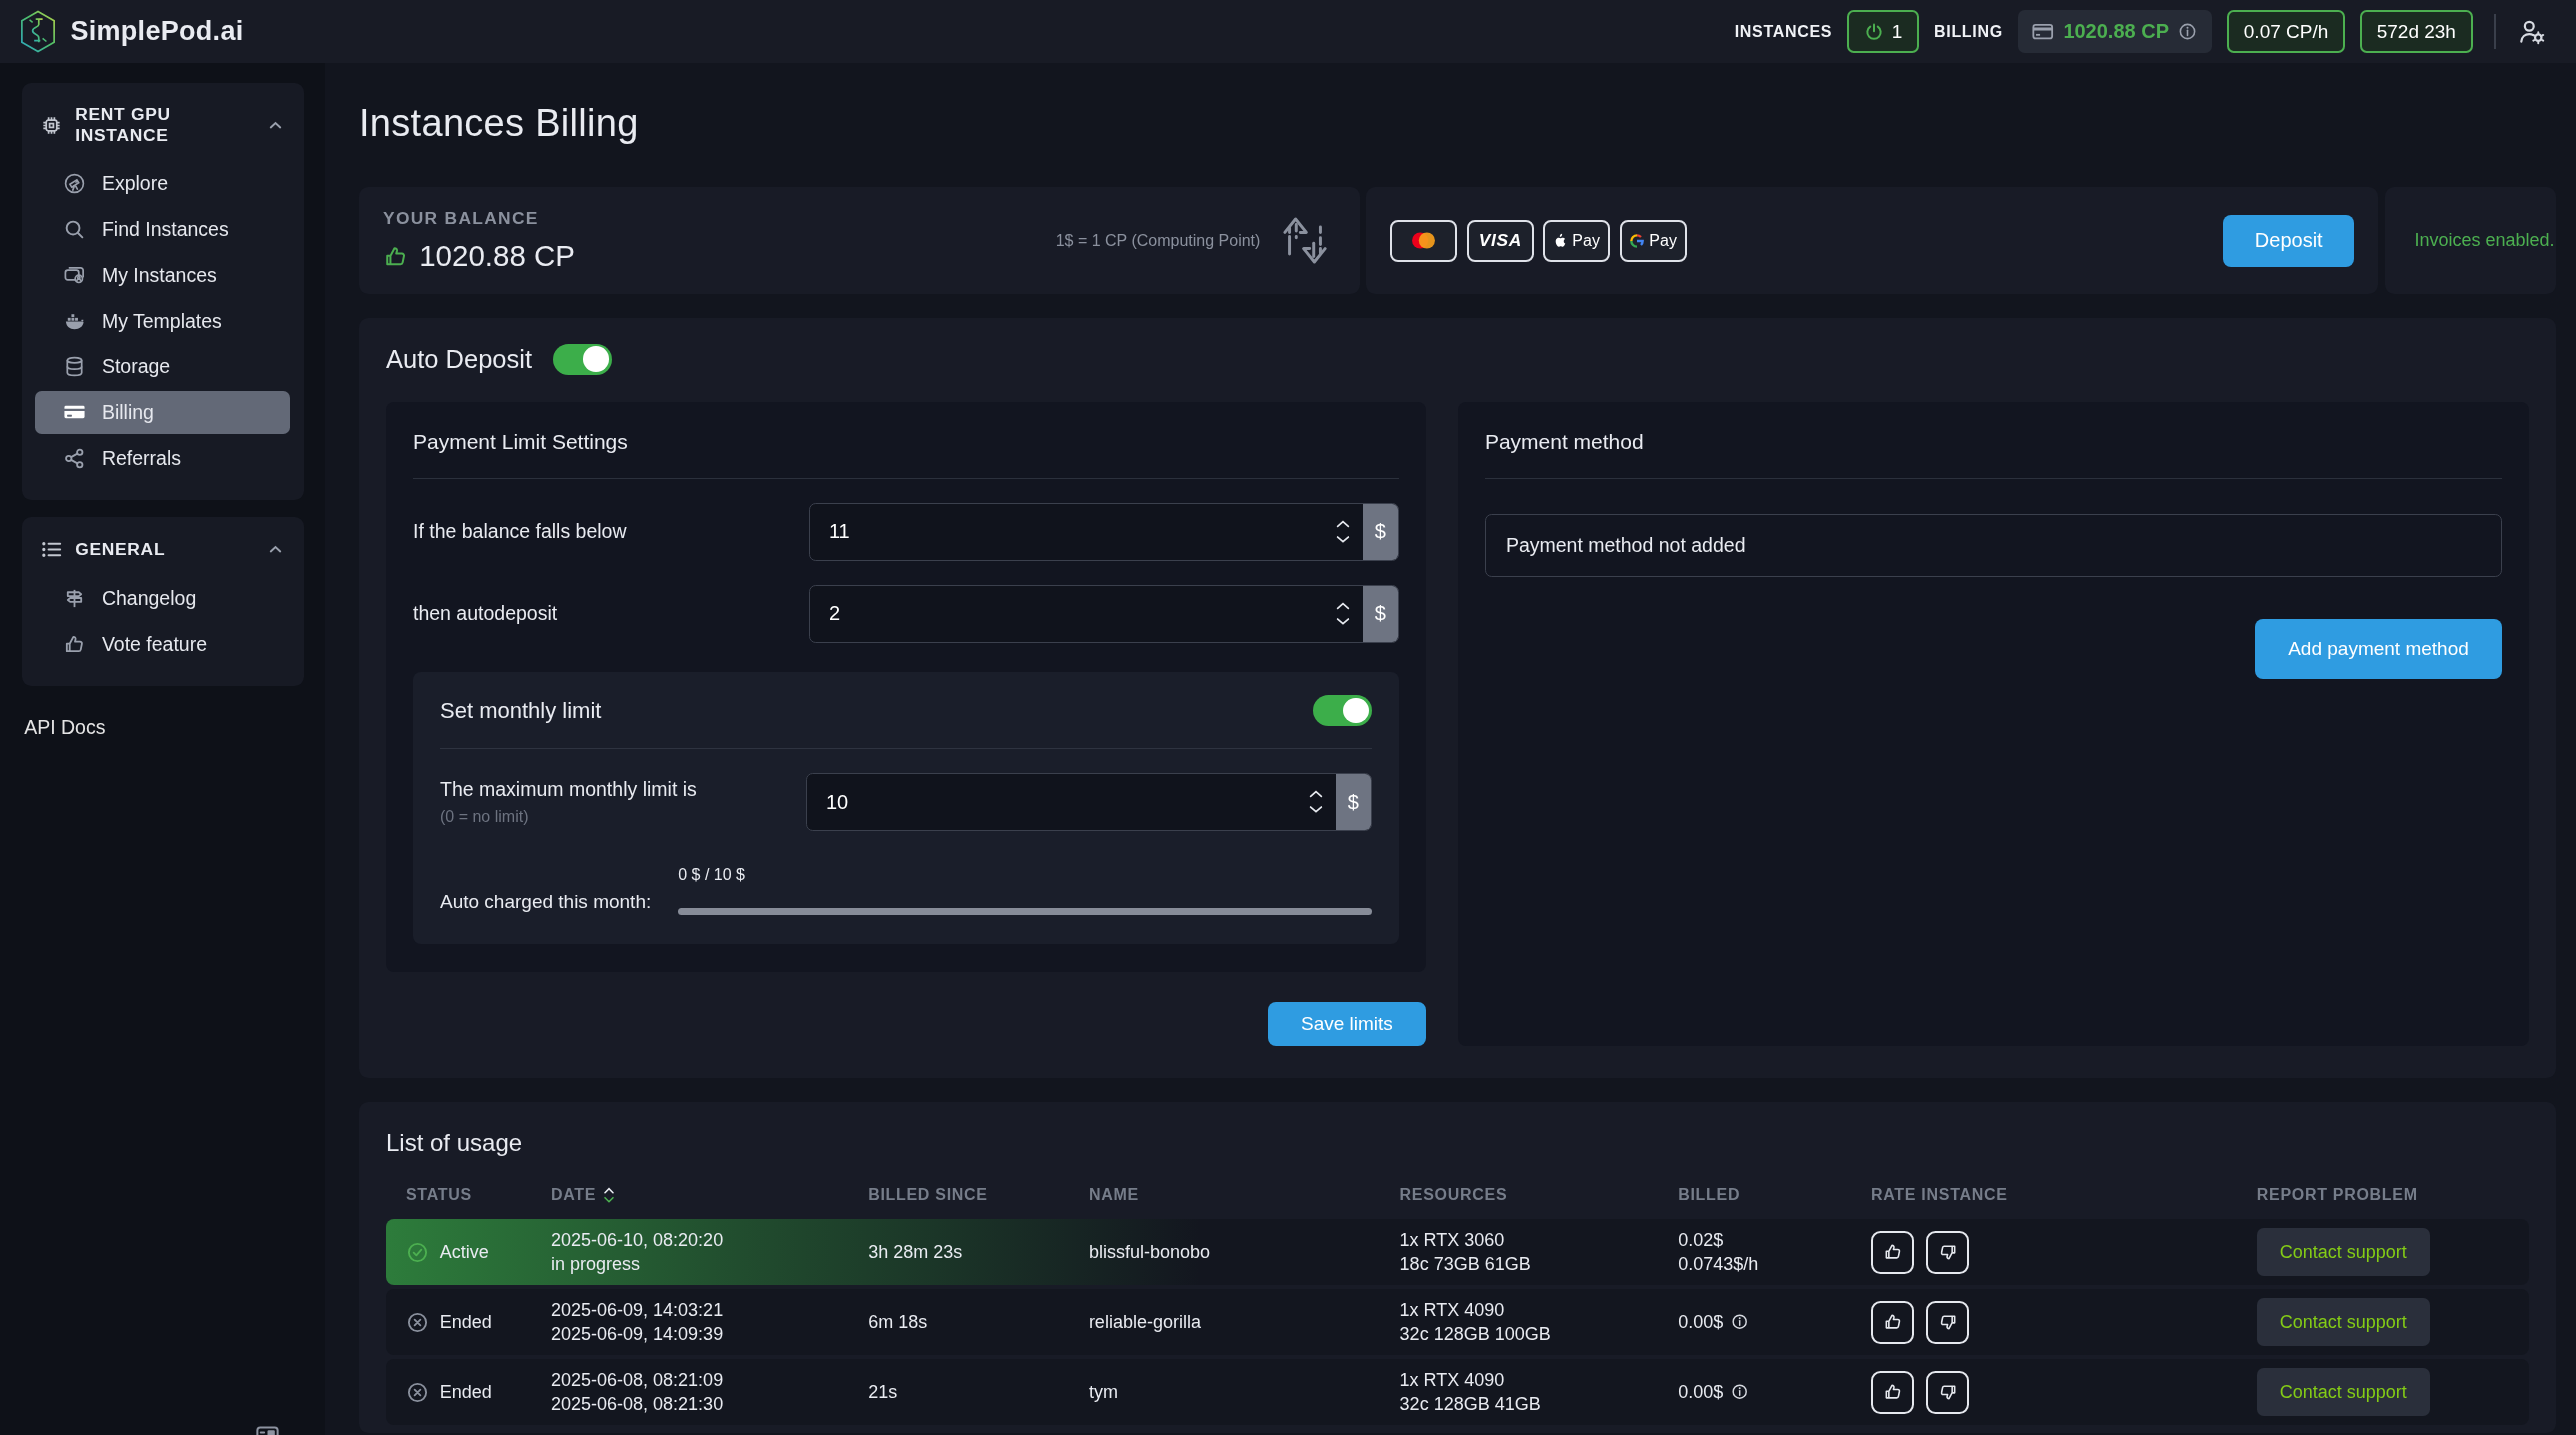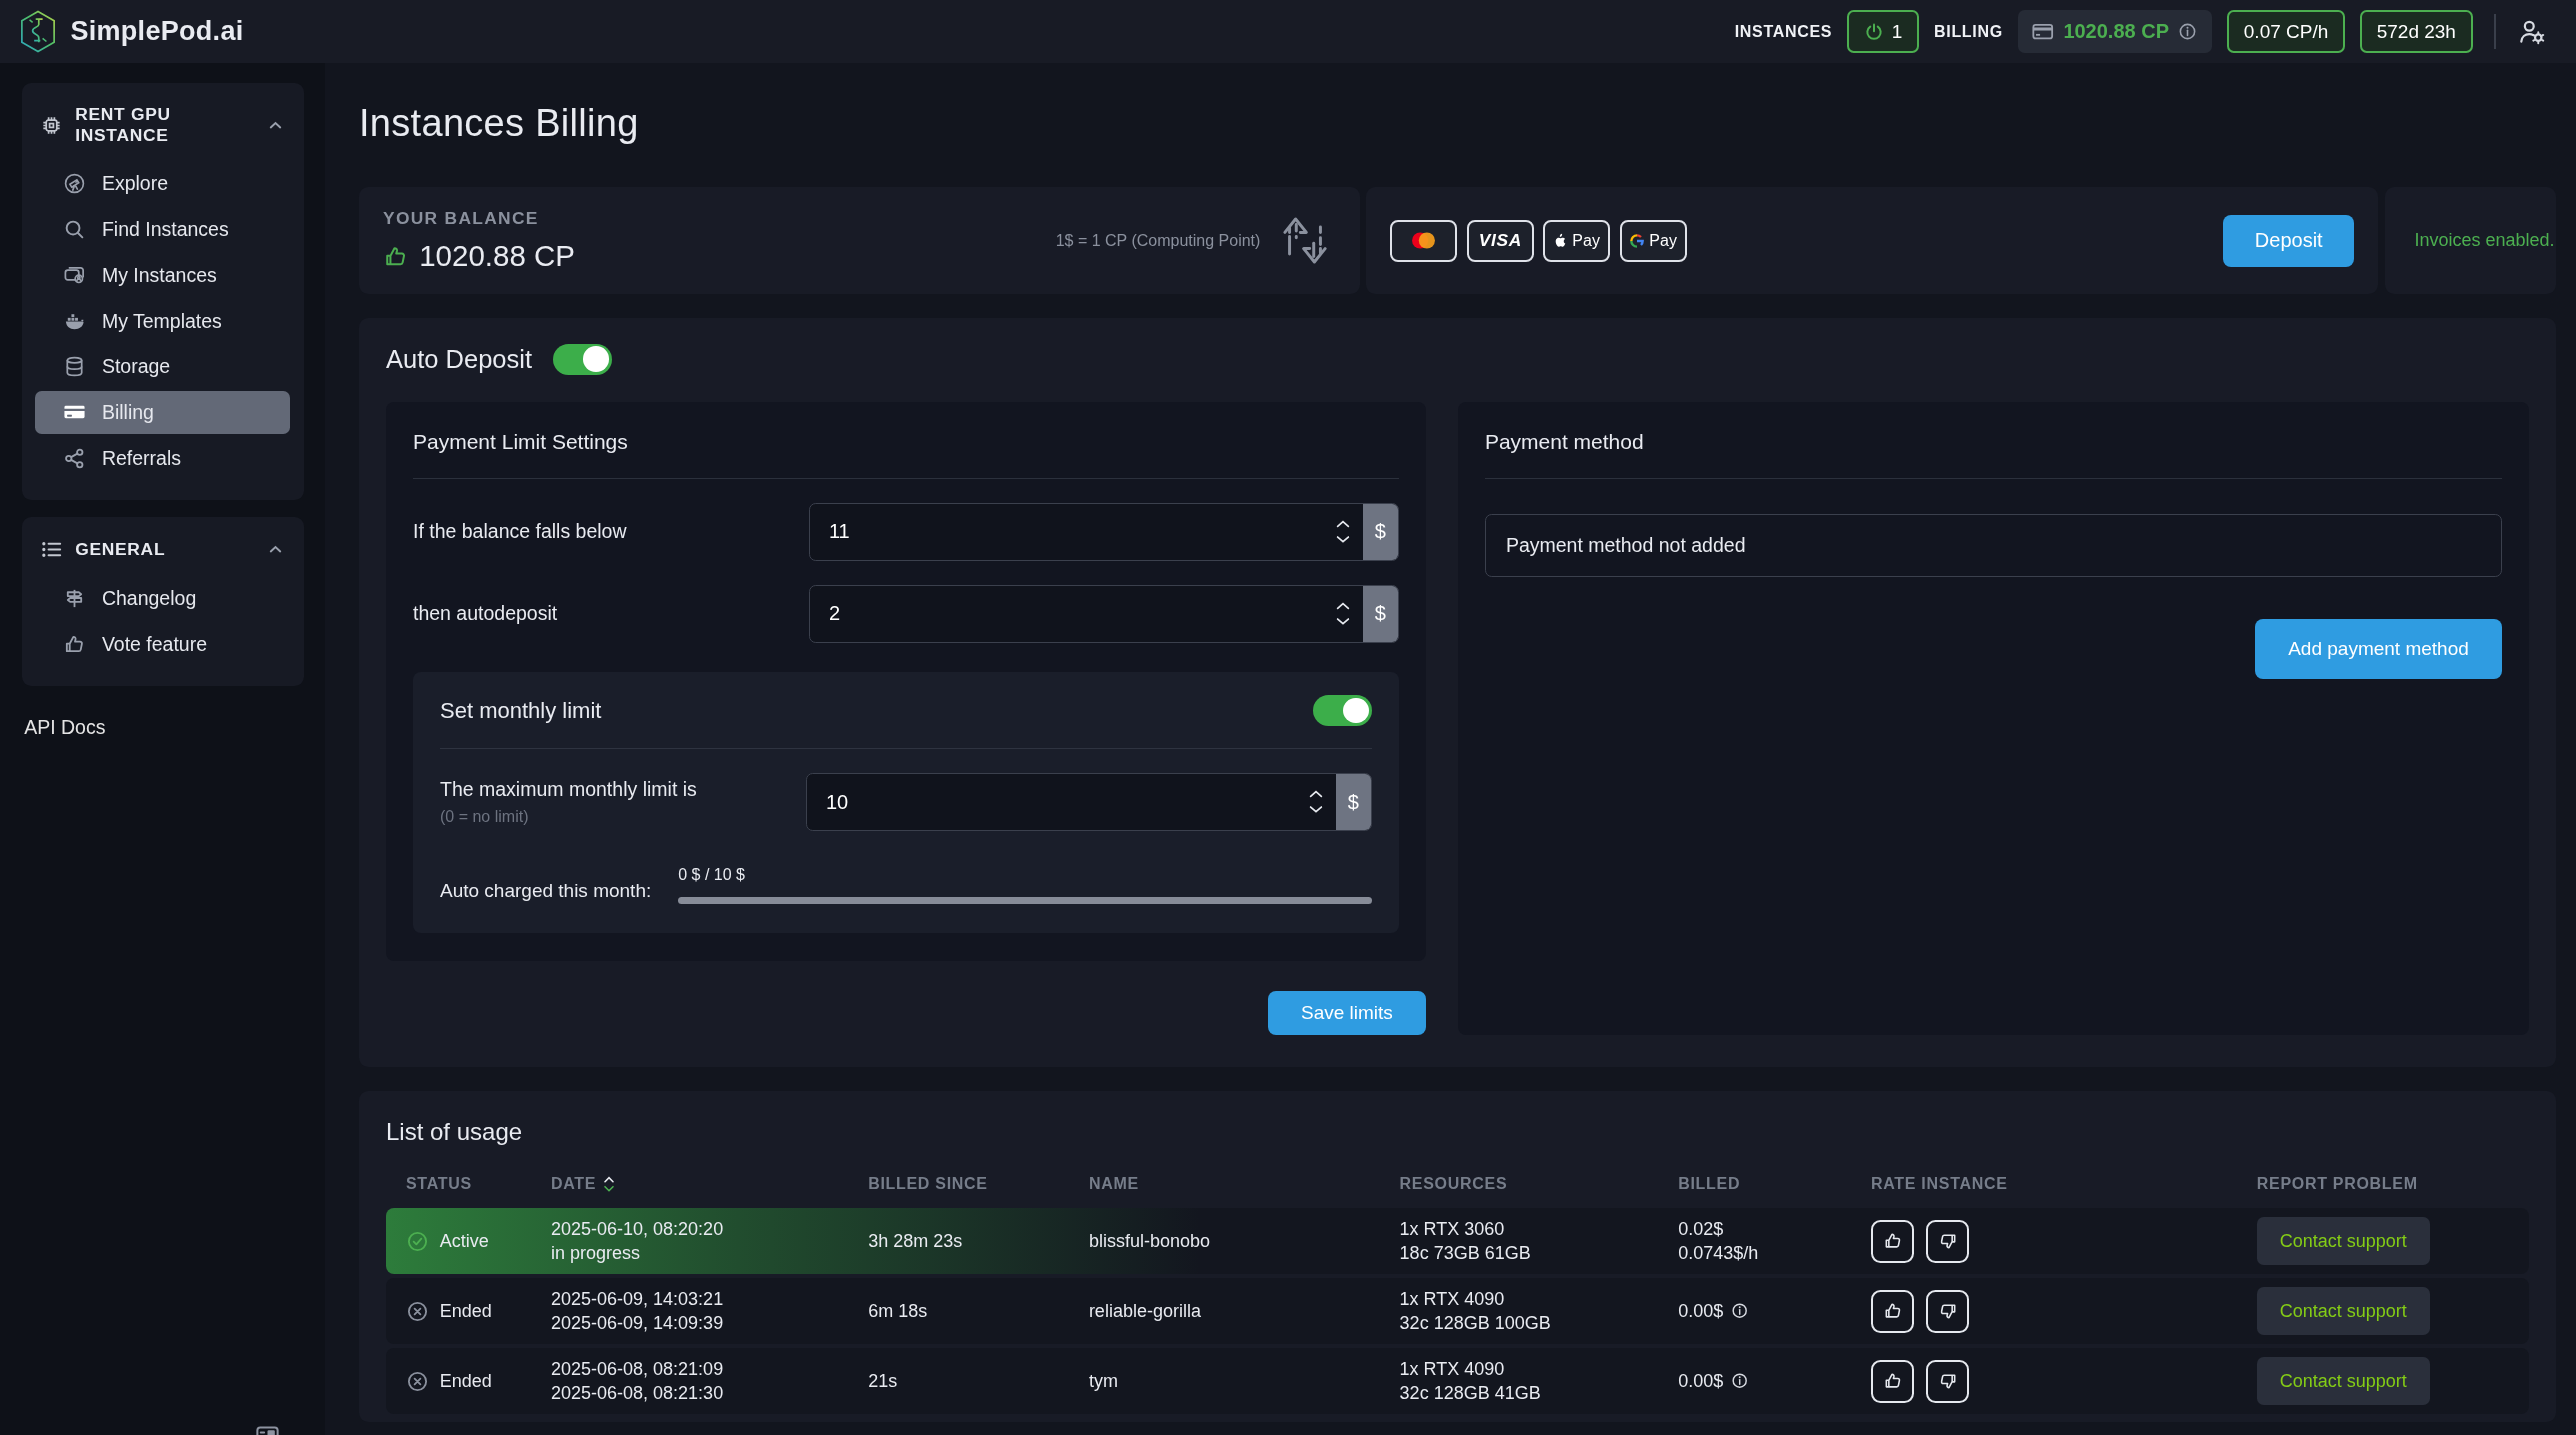--- a/index.html
+++ b/index.html
@@ -112,21 +112,21 @@
     align-items:center; justify-content:center; font-size:20px; flex:none;
   }
   .num-sm { width:566px; }
 
   .monthly-panel { background:#1a1e2a; border-radius:8px; padding:23px 27px 29.5px 27px; margin-top:29.5px; }
   .monthly-head { display:flex; align-items:center; }
   .monthly-title { flex:1; font-size:22px; }
   .monthly-divider { height:1.3px; background:#2e3340; margin-top:21.5px; }
   .charged-row { display:flex; align-items:flex-end; margin-top:35px; }
   .charged-label { font-size:19px; padding-bottom:1.3px; }
-  .charged-col { flex:1; margin-left:27px; display:flex; flex-direction:column; gap:13px; }
+  .charged-col { flex:1; margin-left:27px; display:flex; flex-direction:column; gap:24px; }
   .charged-val { font-size:16px; }
   .progress-track { height:6.7px; background:#878c98; border-radius:4px; overflow:hidden; }
   .progress-fill { height:100%; width:0%; background:#4caf50; }
 
   .save-btn { width:158px; height:44px; font-size:19px; margin-top:29.5px; align-self:flex-end; }
 
   .pm-empty-box {
     border:1.3px solid #3b404d; border-radius:6.7px; height:63px; display:flex; align-items:center;
     padding-left:20px; font-size:19.5px; margin-top:35px;
   }

